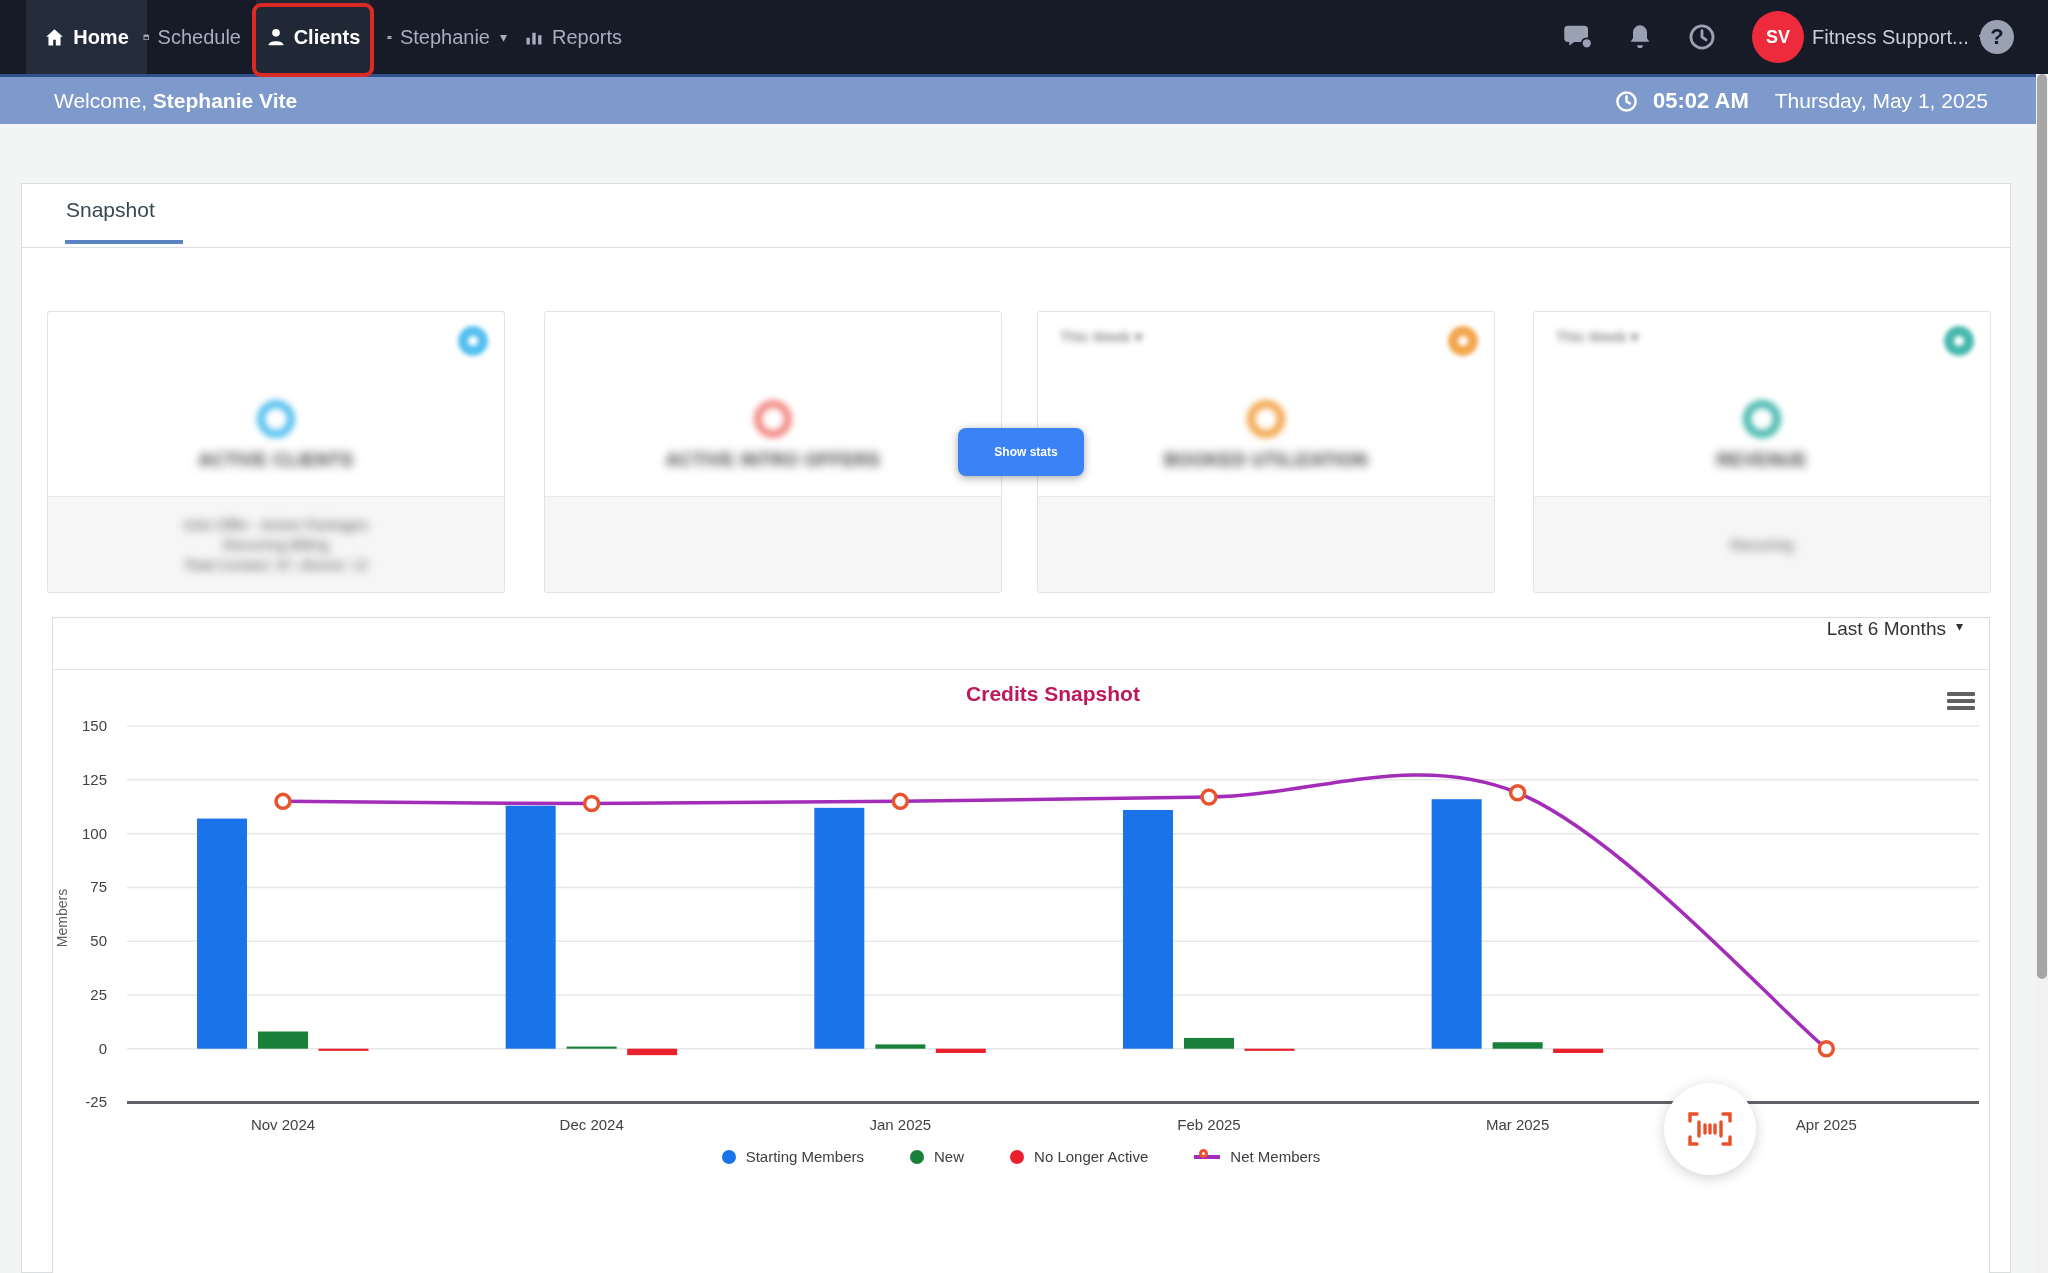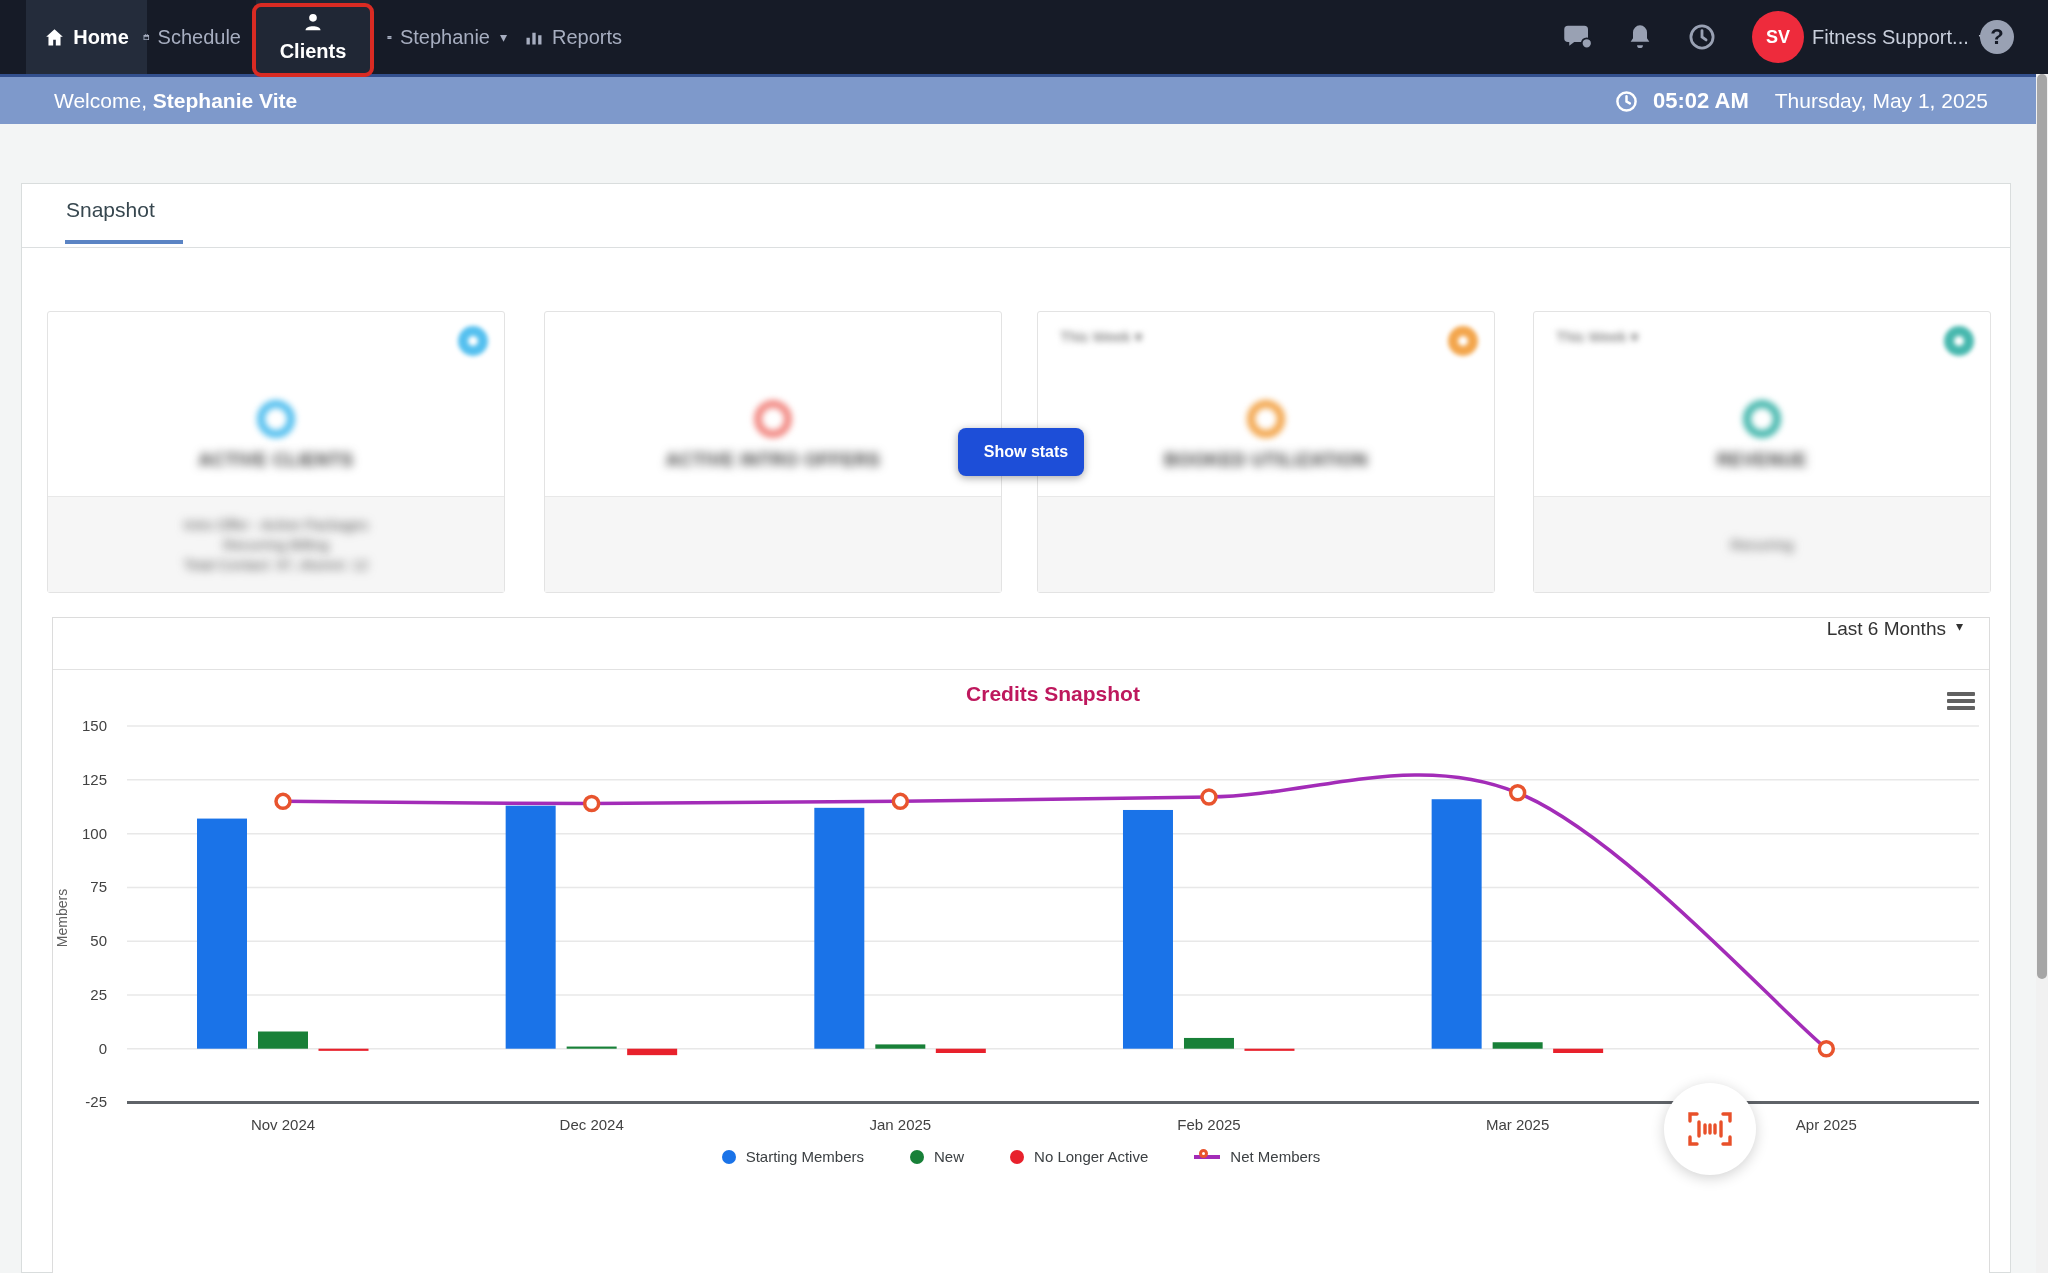--- a/index.html
+++ b/index.html
@@ -48,22 +48,22 @@
   .footer-line { font-size:14.5px; color:#555; filter:blur(5px); }
   .ring { position:absolute; left:50%; top:88px; transform:translateX(-50%); width:38px; height:38px;
     border-radius:50%; border:8px solid #ccc; filter:blur(3px); }
   .stat-title { position:absolute; left:0; top:138px; width:100%; text-align:center; font-size:18px;
     font-weight:600; letter-spacing:.5px; color:#3a3a3a; filter:blur(5px); }
   .corner-icon { position:absolute; right:16px; top:14px; width:30px; height:30px; border-radius:50%;
     filter:blur(2px); display:flex; align-items:center; justify-content:center; }
   .corner-icon .dot { width:10px; height:10px; border-radius:50%; background:#fff; }
   .period { position:absolute; left:22px; top:16px; font-size:15px; color:#666; filter:blur(3px); }
 
-  #show-stats { position:absolute; left:936px; top:244px; width:126px; height:48px; background:#1d4ed8;
-    color:#fff; font-size:16px; font-weight:600; border:none; border-radius:8px; z-index:15;
+  #show-stats { position:absolute; left:936px; top:244px; width:126px; height:48px; background:#3b82f6;
+    color:#fff; font-size:12px; font-weight:600; border:none; border-radius:8px; z-index:15;
     box-shadow:0 2px 8px rgba(0,0,0,.35); cursor:pointer; font-family:"Liberation Sans",sans-serif;padding-left:10px; }
 
   
   #chart-panel { position:absolute; left:30px; top:433px; width:1938px; height:657px;
     background:#fff; border:1px solid #dcdcdc; }
   #chart-header { position:absolute; left:0; top:0; width:100%; height:52px; border-bottom:1px solid #e2e2e2; }
   #range-select { position:absolute; right:26px; top:0; height:52px; display:flex; align-items:flex-start; gap:8px;
     font-size:19px; color:#333; cursor:pointer; }
   #chart-title { position:absolute; left:74px; top:64px; width:1852px; text-align:center;
     font-size:21px; font-weight:bold; color:#be185d; }
@@ -93,21 +93,21 @@
         <path d="M12 2.5 2.5 11h2.6v10h5.4v-6.5h3v6.5h5.4V11h2.6z"></path>
       </svg>
     <span>Home</span>
   </div>
   <div class="nav-tab" style="left:143px;width:98px;">
     <svg width="20" height="20" viewBox="0 0 24 24" fill="#a7aec0">
         <path d="M7 1h3v4H7zM14 1h3v4h-3zM2 5h20v18H2zm3 6h14v9H5z" fill-rule="evenodd"></path>
       </svg>
     <span>Schedule</span>
   </div>
-  <div class="nav-tab clients" style="left:256px;width:114px;flex-direction:column;">
+  <div class="nav-tab clients" style="left:256px;width:114px;">
     <svg width="20" height="20" viewBox="0 0 24 24" fill="#fff">
         <circle cx="12" cy="7" r="4.6"></circle>
         <path d="M3 22c0-6.5 18-6.5 18 0z"></path>
       </svg>
     <span>Clients</span>
   </div>
   <div class="nav-tab" style="left:387px;width:120px;">
     <svg width="21" height="21" viewBox="0 0 24 24" fill="#a7aec0">
         <path d="M2 5h20v4H2zM2 11h20v8H2z"></path>
       </svg>

